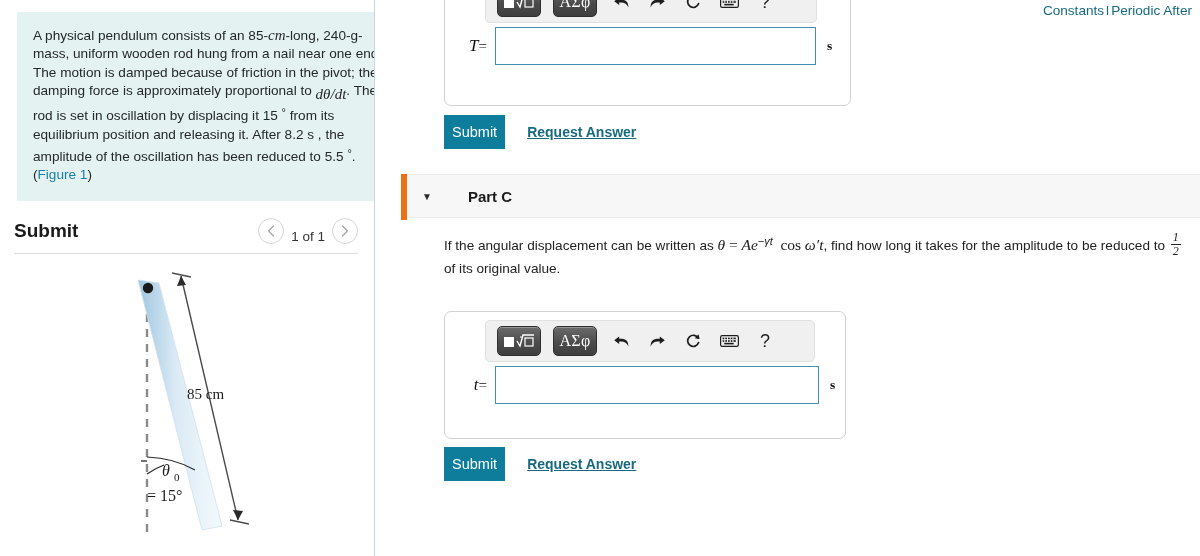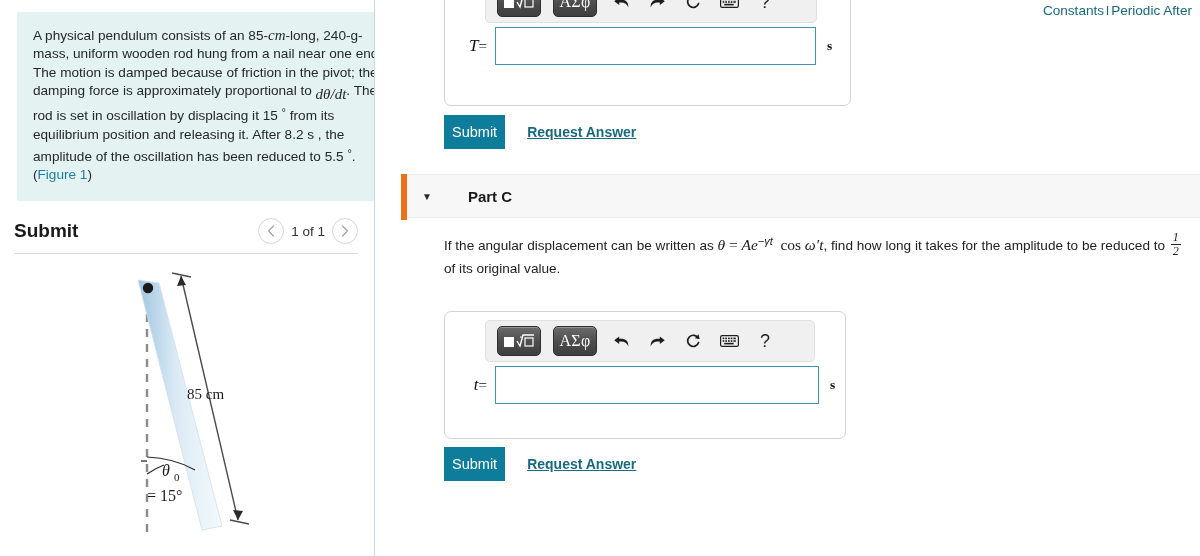--- a/index.html
+++ b/index.html
@@ -61,21 +61,21 @@
     position: absolute;
     left: 2px; top: 8px;
     font-size: 19px;
     font-weight: bold;
     color: #1a1a1a;
   }
   .fig-nav {
     position: absolute;
     right: 2px; top: 6px;
     display: flex;
-    align-items: center;
+    align-items: flex-end;
     gap: 7px;
   }
   .nav-circle {
     width: 26px; height: 26px;
     border-radius: 50%;
     border: 1px solid #d6d6d6;
     background: #fff;
     color: #9a9a9a;
     font-size: 13px;
     display: flex; align-items: center; justify-content: center;

